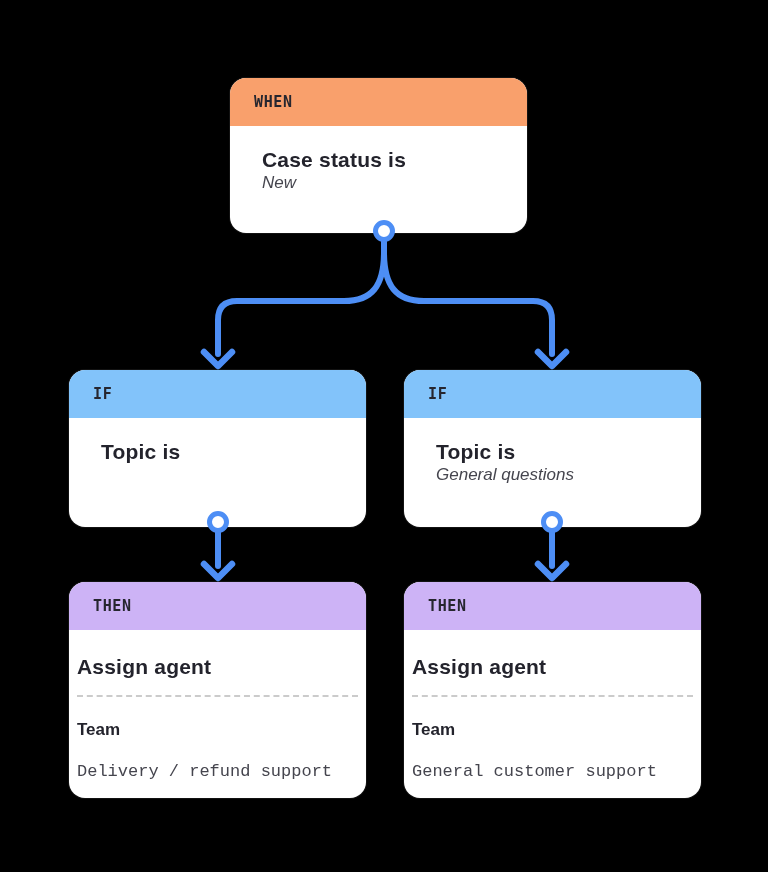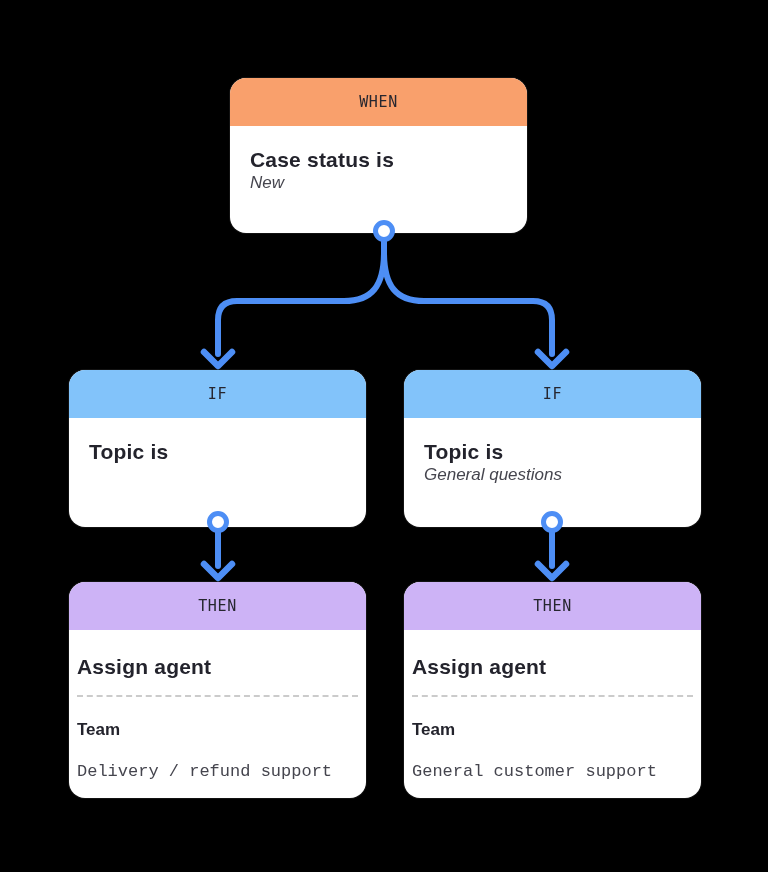--- a/index.html
+++ b/index.html
@@ -28,31 +28,30 @@
   #node-then-left  { left:  69px; top: 582px; width: 297px; height: 216px; }
   #node-then-right { left: 404px; top: 582px; width: 297px; height: 216px; }
 
   .node-header {
     height: 48px;
     display: flex;
     align-items: center;
     padding: 0 24px;
     box-sizing: border-box;
     font-family: "DejaVu Sans Mono", monospace;
-    font-weight: 400;
+    font-weight: 700;
     font-size: 15px;
     letter-spacing: 0.6px;
     color: #26262F;
-    justify-content: center;
   }
   .header-when { background: var(--when-header, #F9A06C); }
   .header-if   { background: var(--if-header,   #82C3FA); }
   .header-then { background: var(--then-header, #CDB3F6); }
 
-  .node-body { padding: 21px 20px; }
+  .node-body { padding: 21px 32px; }
   .node-body-then { padding: 24px 8px; }
 
   .node-title {
     font-size: 21px;
     font-weight: 700;
     color: var(--title-text, #23232C);
     letter-spacing: 0.2px;
     line-height: 1.2;
   }
   .node-value {

